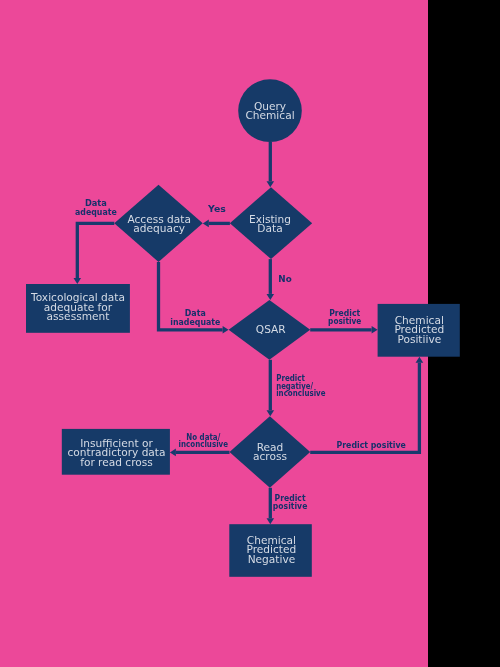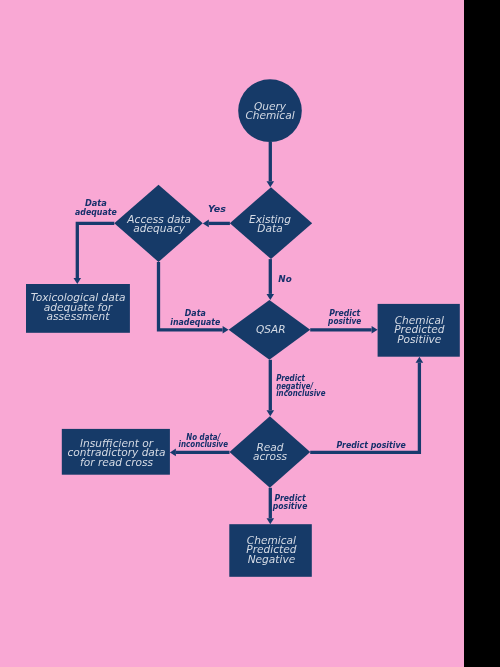--- a/index.html
+++ b/index.html
@@ -1,18 +1,18 @@
 <!DOCTYPE html>
 <html><head>
 <meta charset="utf-8">
 <title>Chemical assessment decision flowchart</title>
 <style>
   html,body{margin:0;padding:0;background:#000000;width:500px;height:667px;overflow:hidden;}
   body{font-family:"Liberation Sans",sans-serif;}
-  #stage{position:relative;width:464px;height:667px;background:#f9a8d4;font-style:italic;}
+  #stage{position:relative;width:428px;height:667px;background:#ec4899;}
   #flow{position:absolute;left:0;top:0;display:block;filter:opacity(100%);}
   .node-label{font-family:"DejaVu Sans",sans-serif;}
   .edge-label{font-family:"DejaVu Sans",sans-serif;font-weight:bold;}
 </style>
 </head>
 <body>
 
 <div id="stage">
   <svg id="flow" width="500" height="667" viewBox="0 0 500 667">
     <g id="edges-layer">

